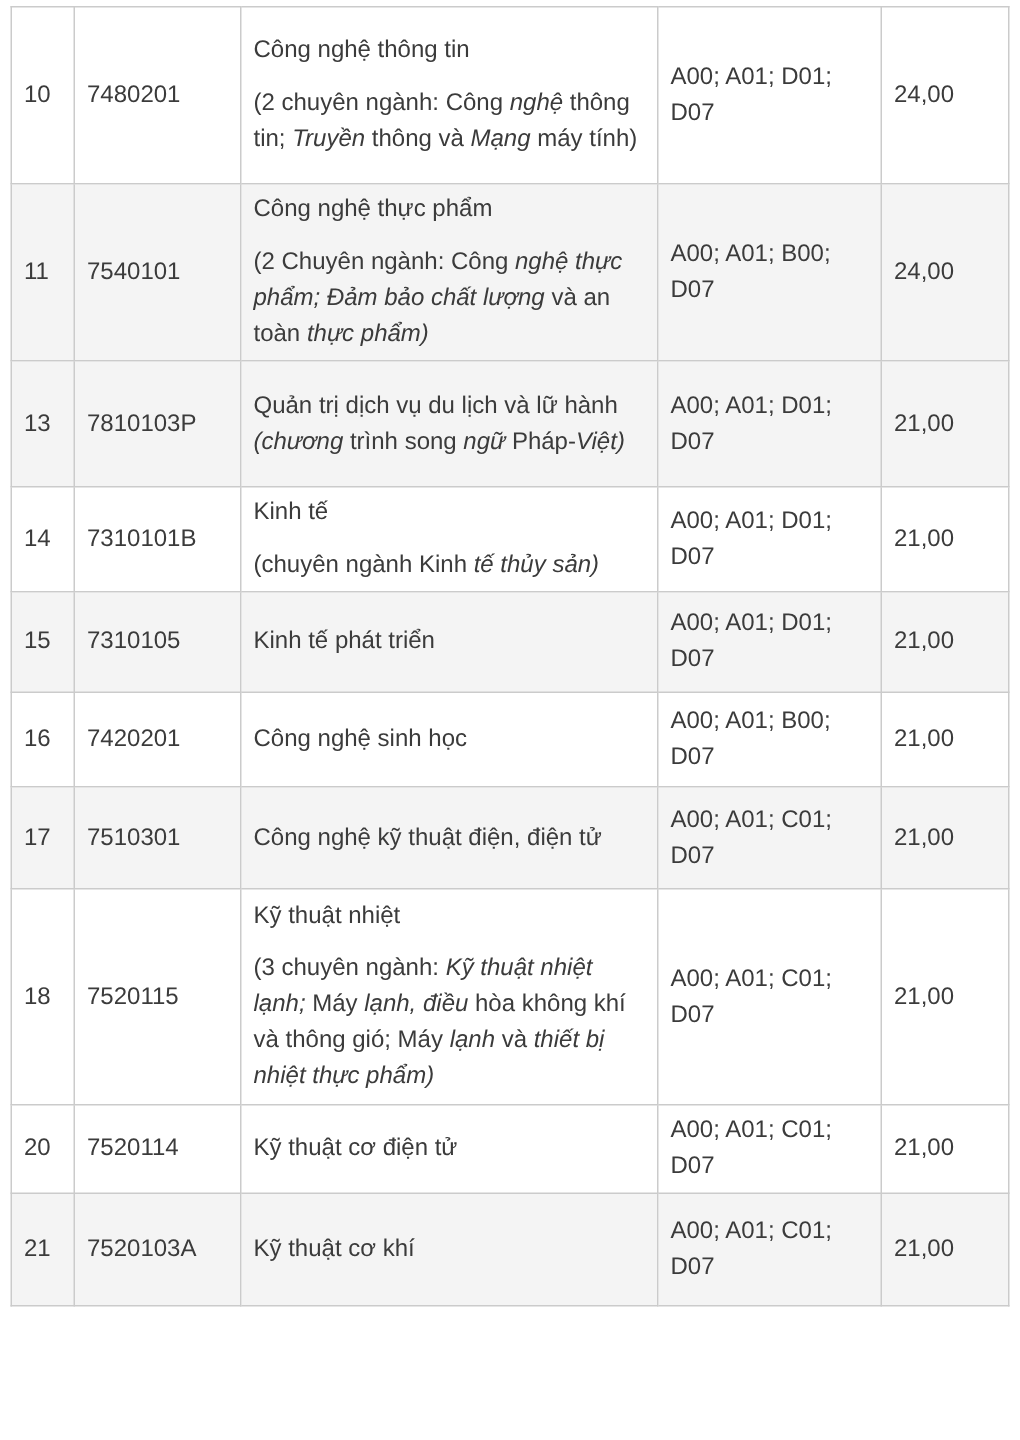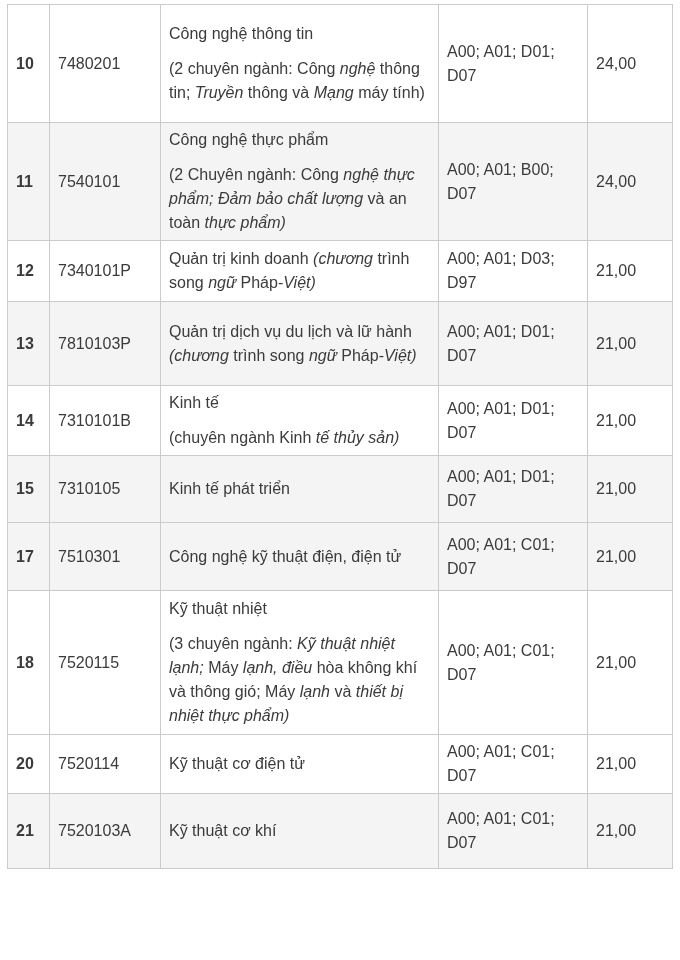--- a/index.html
+++ b/index.html
@@ -28,21 +28,21 @@
     font-size:16px;
     line-height:24px;
     color:var(--text);
     padding:5px 8px;
     overflow:hidden;
     word-spacing:normal;
     margin-top:32px;
   }
   tr.row{background:var(--row-bg);}
   tr.row.alt{background:var(--row-alt);}
-  td.stt{padding-left:10px;font-weight:bold;}
+  td.stt{padding-left:10px;}
   td.code{padding-left:9px;}
   td.name{padding-left:8px;padding-right:8px;}
   td.combos{padding-left:10px;}
   td.score{padding-left:10px;}
   td.name p{margin:0;}
   td.name p + p{margin-top:11px;}
   .it{font-style:italic;}
 </style>
 </head>
 <body>
@@ -70,29 +70,20 @@
         <tr class="row alt" style="height: 114px;">
           <td class="stt">11</td>
           <td class="code">7540101</td>
           <td class="name">
             <p><span>Công nghệ thực phẩm</span></p>
             <p><span>(2 Chuyên ngành: Công </span><span class="it">nghệ thực phẩm; Đảm bảo chất lượng</span><span> và an toàn </span><span class="it">thực phẩm)</span></p>
           </td>
           <td class="combos">A00; A01; B00; D07</td>
           <td class="score">24,00</td>
         </tr>
-        <tr class="row" style="height: 61px;">
-          <td class="stt">12</td>
-          <td class="code">7340101P</td>
-          <td class="name">
-            <p><span>Quản trị kinh doanh </span><span class="it">(chương</span><span> trình song </span><span class="it">ngữ</span><span> Pháp-</span><span class="it">Việt)</span></p>
-          </td>
-          <td class="combos">A00; A01; D03; D97</td>
-          <td class="score">21,00</td>
-        </tr>
         <tr class="row alt" style="height: 84px;">
           <td class="stt">13</td>
           <td class="code">7810103P</td>
           <td class="name">
             <p><span>Quản trị dịch vụ du lịch và lữ hành </span><span class="it">(chương</span><span> trình song </span><span class="it">ngữ</span><span> Pháp-</span><span class="it">Việt)</span></p>
           </td>
           <td class="combos">A00; A01; D01; D07</td>
           <td class="score">21,00</td>
         </tr>
         <tr class="row" style="height: 64px;">
@@ -105,20 +96,29 @@
           <td class="combos">A00; A01; D01; D07</td>
           <td class="score">21,00</td>
         </tr>
         <tr class="row alt" style="height: 67px;">
           <td class="stt">15</td>
           <td class="code">7310105</td>
           <td class="name">
             <p><span>Kinh tế phát triển</span></p>
           </td>
           <td class="combos">A00; A01; D01; D07</td>
+          <td class="score">21,00</td>
+        </tr>
+        <tr class="row" style="height: 63px;">
+          <td class="stt">16</td>
+          <td class="code">7420201</td>
+          <td class="name">
+            <p><span>Công nghệ sinh học</span></p>
+          </td>
+          <td class="combos">A00; A01; B00; D07</td>
           <td class="score">21,00</td>
         </tr>
         <tr class="row alt" style="height: 68px;">
           <td class="stt">17</td>
           <td class="code">7510301</td>
           <td class="name">
             <p><span>Công nghệ kỹ thuật điện, điện tử</span></p>
           </td>
           <td class="combos">A00; A01; C01; D07</td>
           <td class="score">21,00</td>

